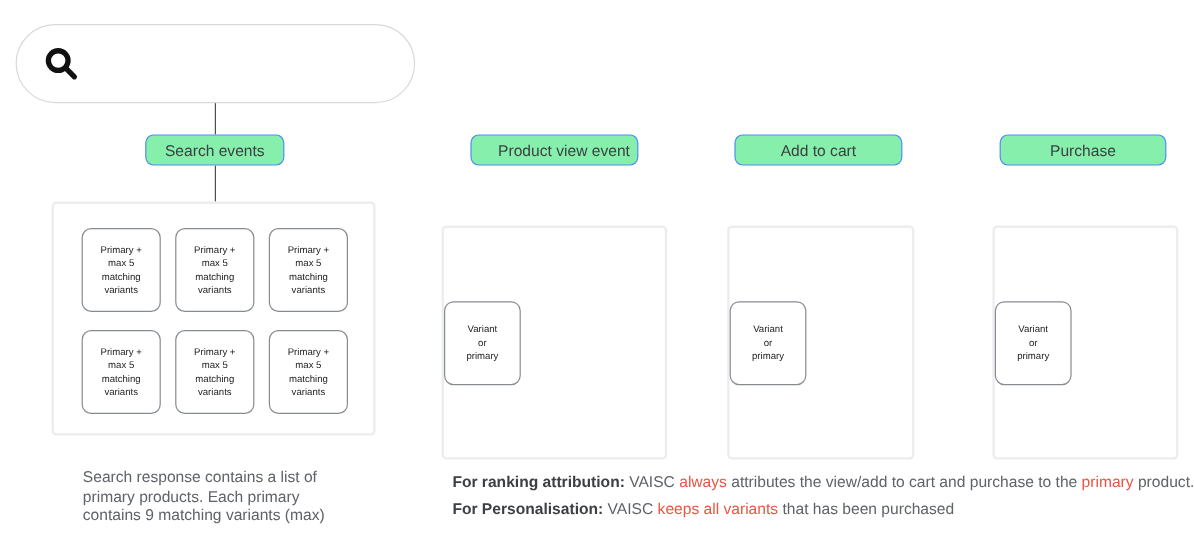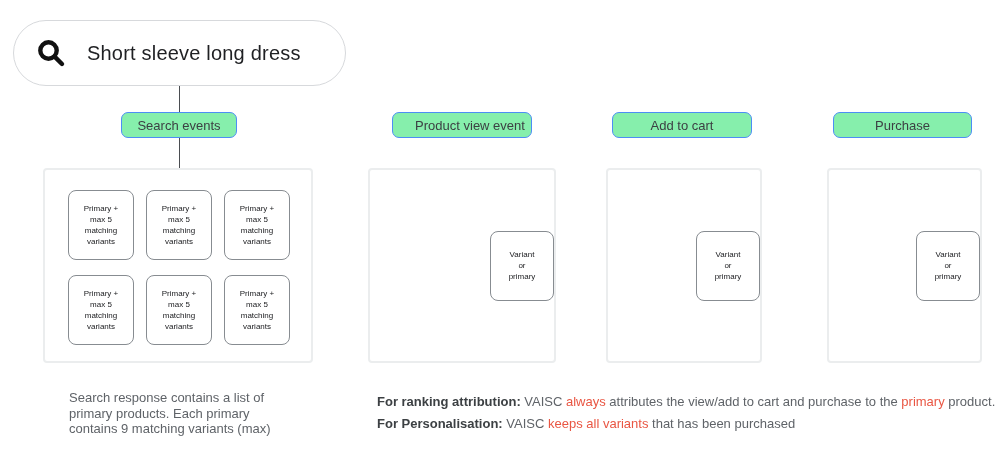--- a/index.html
+++ b/index.html
@@ -41,21 +41,21 @@
     top: 168px; height: 195px; background: #fff;
     border: 2px solid #ebedee; border-radius: 4px;
   }
   .cont-search   { left: 43px;  width: 270px;
     display: grid; grid-template-columns: repeat(3, 66px); grid-template-rows: repeat(2, 70px);
     gap: 15px 12px; padding: 20px 20px 20px 23px; }
   .cont-view     { left: 368px; width: 188px; }
   .cont-cart     { left: 606px; width: 156px; }
   .cont-purchase { left: 827px; width: 155px; }
   .cont-view, .cont-cart, .cont-purchase {
-    display: flex; align-items: center; justify-content: flex-end;
+    display: flex; align-items: center; justify-content: flex-start; margin-top: 20px;
   }
 
   
   .mini-box, .variant-box {
     border: 1px solid #878c91; border-radius: 8px; background: #fff;
     display: flex; align-items: center; justify-content: center; text-align: center;
     font-size: 8px; line-height: 1.4; color: #202124; white-space: pre-line;
   }
   .mini-box { width: 66px; height: 70px; }
   .variant-box { width: 64px; height: 70px; }
@@ -74,21 +74,20 @@
 </head>
 <body>
 
 <div class="abs search-pill">
   <span>
     <svg class="glyph" viewBox="0 0 30 30">
       <circle cx="12.5" cy="12.5" r="8.2" fill="none" stroke="#111111" stroke-width="4.4"></circle>
       <line x1="18.6" y1="18.6" x2="26" y2="26" stroke="#111111" stroke-width="4.4" stroke-linecap="round"></line>
     </svg>
   </span>
-  <span class="search-query">Short sleeve long dress</span>
 </div>
 
 <div class="abs vline top"></div>
 <div class="abs vline bottom"></div>
 
 <div class="abs event-label lbl-search">
   <span>Search events</span>
 </div>
 <div class="abs event-label lbl-view">
   <span>Product view event</span>

